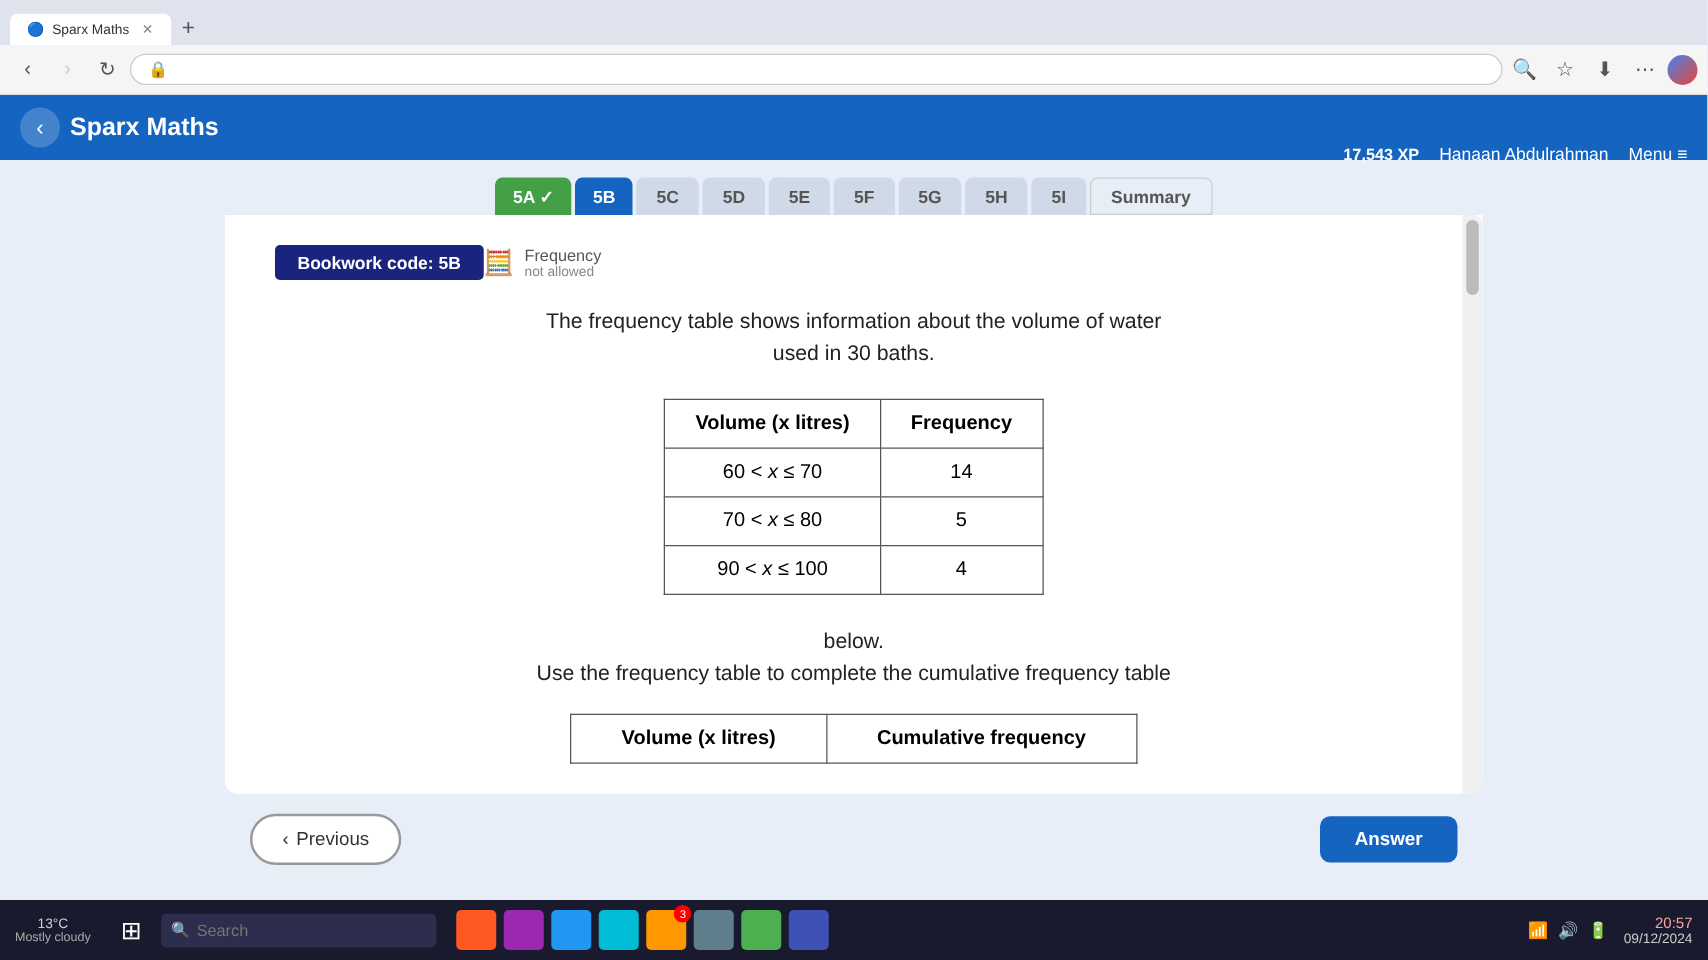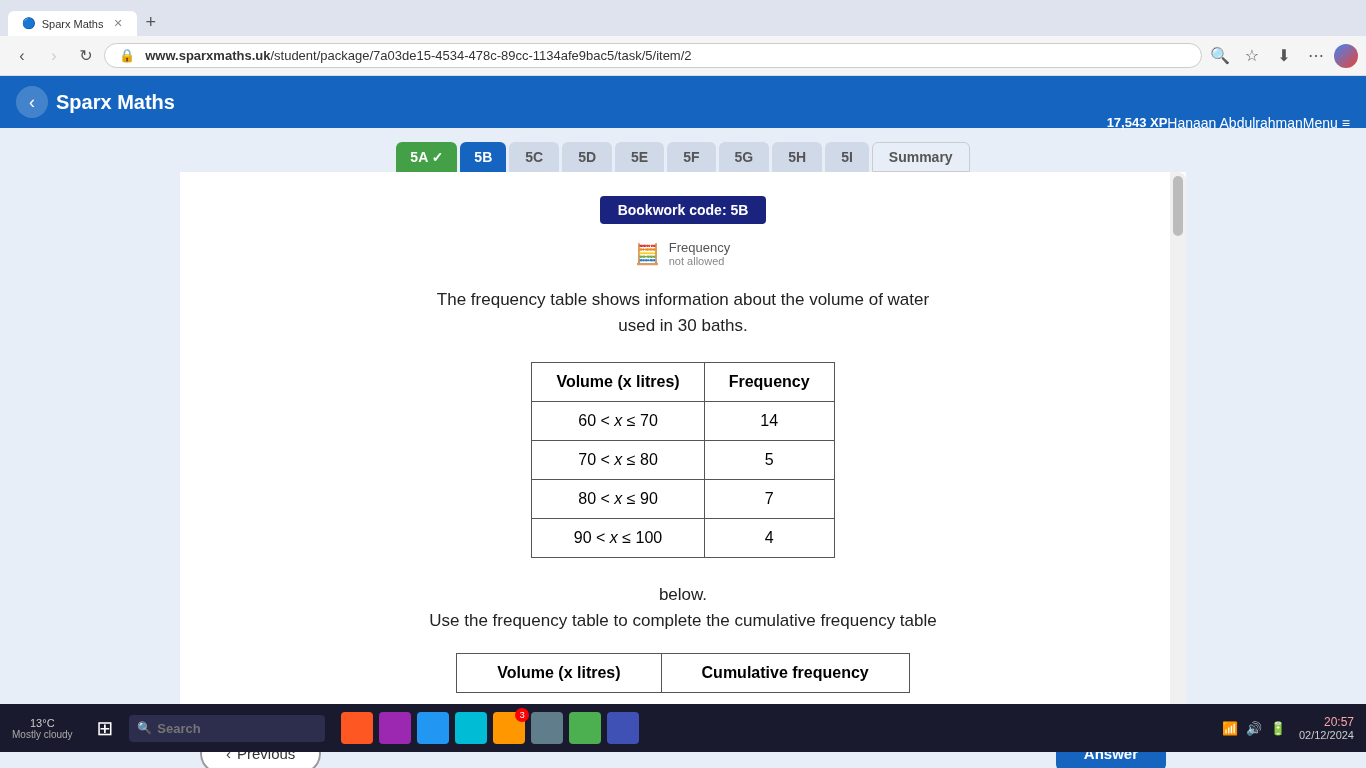--- a/index.html
+++ b/index.html
@@ -24,21 +24,22 @@
       color: white;
     }
     .sparx-logo {
       font-size: 20px;
       font-weight: bold;
       color: white;
       flex: 1;
     }
     .sparx-header-right {
       display: flex;
-      gap: 0;
+      align-items: center;
+      gap: 16px;
       font-size: 14px;
       margin-top: 42px;
     }
     .xp-badge {
       font-weight: bold;
       font-size: 13px;
     }
     .task-tab {
       padding: 6px 16px;
       border-radius: 6px 6px 0 0;
@@ -52,23 +53,21 @@
     .task-tab.summary {
       background: transparent;
       color: #555;
       border: 1px solid #ccc;
     }
 
     .bookwork-code {
       display: flex;
       justify-content: flex-start;
       align-items: center;
-      gap: 16px;
       margin-bottom: 20px;
-      flex-direction: column;
     }
     .bookwork-badge {
       background: #1a237e;
       color: white;
       padding: 6px 18px;
       border-radius: 4px;
       font-size: 14px;
       font-weight: 600;
     }
     .calculator-status {
@@ -182,37 +181,36 @@
 
     
     .taskbar {
       background: #1a1a2e;
       height: 48px;
       display: flex;
       align-items: center;
       padding: 0 12px;
       gap: 8px;
       position: fixed;
-      bottom: 16px;
+      bottom: 0;
       width: 1366px;
     }
     .taskbar-left {
       display: flex;
       align-items: center;
       gap: 8px;
     }
     .taskbar-search {
       background: #2d2d4e;
       border: none;
       border-radius: 4px;
       padding: 6px 32px 6px 12px;
       color: #ccc;
       font-size: 13px;
-      width: 196px;
-      font-weight: bold;
+      width: 220px;
     }
     .taskbar-right {
       margin-left: auto;
       display: flex;
       align-items: center;
       gap: 12px;
       color: #ccc;
       font-size: 12px;
     }
     .taskbar-clock {
@@ -334,23 +332,20 @@
   </div>
   <div style="width:28px; height:28px; display:flex; align-items:center; justify-content:center; cursor:pointer; color:#555; font-size:18px;">+</div>
 </div>
 
 <div class="browser-nav" style="background:#f5f5f5; height:40px; display:flex; align-items:center; padding:0 8px; gap:4px; border-bottom:1px solid #ddd;">
   <button class="nav-icon">‹</button>
   <button class="nav-icon" style="color:#ccc;">›</button>
   <button class="nav-icon">↻</button>
   <div style="flex:1; background:white; border:1px solid #ccc; border-radius:20px; padding:4px 14px; display:flex; align-items:center; gap:6px;">
     <span class="lock-icon">🔒</span>
-    <span class="url-text">
-      <span style="font-weight:bold;">www.sparxmaths.uk</span><span>/student/package/7a03de15-4534-478c-89cc-1134afe9bac5/task/5/item/2</span>
-    </span>
   </div>
   <button class="nav-icon">🔍</button>
   <button class="nav-icon">☆</button>
   <button class="nav-icon">⬇</button>
   <button class="nav-icon">⋯</button>
   <div style="width:24px; height:24px; border-radius:50%; background:linear-gradient(135deg,#4285f4,#ea4335); display:flex; align-items:center; justify-content:center;"></div>
 </div>
 
 <div class="sparx-header">
   <button class="sparx-back-btn">‹</button>
@@ -412,24 +407,20 @@
       <tbody>
         <tr>
           <td>60 &lt; <i>x</i> ≤ 70</td>
           <td>14</td>
         </tr>
         <tr>
           <td>70 &lt; <i>x</i> ≤ 80</td>
           <td>5</td>
         </tr>
         <tr>
-          <td>80 &lt; <i>x</i> ≤ 90</td>
-          <td>7</td>
-        </tr>
-        <tr>
           <td>90 &lt; <i>x</i> ≤ 100</td>
           <td>4</td>
         </tr>
       </tbody>
     </table>
 
     <div class="instruction-text">
       <div>below.</div>
       <div>Use the frequency table to complete the cumulative frequency table</div>
     </div>
@@ -486,16 +477,16 @@
     </div>
   </div>
   <div class="taskbar-right">
     <div class="taskbar-icons">
       <span style="color:#aaa; font-size:13px;">📶</span>
       <span style="color:#aaa; font-size:13px;">🔊</span>
       <span style="color:#aaa; font-size:13px;">🔋</span>
     </div>
     <div class="taskbar-clock">
       <div style="color:#fca5a5; font-size:12px;">20:57</div>
-      <div style="color:#ccc; font-size:11px;">02/12/2024</div>
+      <div style="color:#ccc; font-size:11px;">09/12/2024</div>
     </div>
   </div>
 </div>
 
 </body></html>

